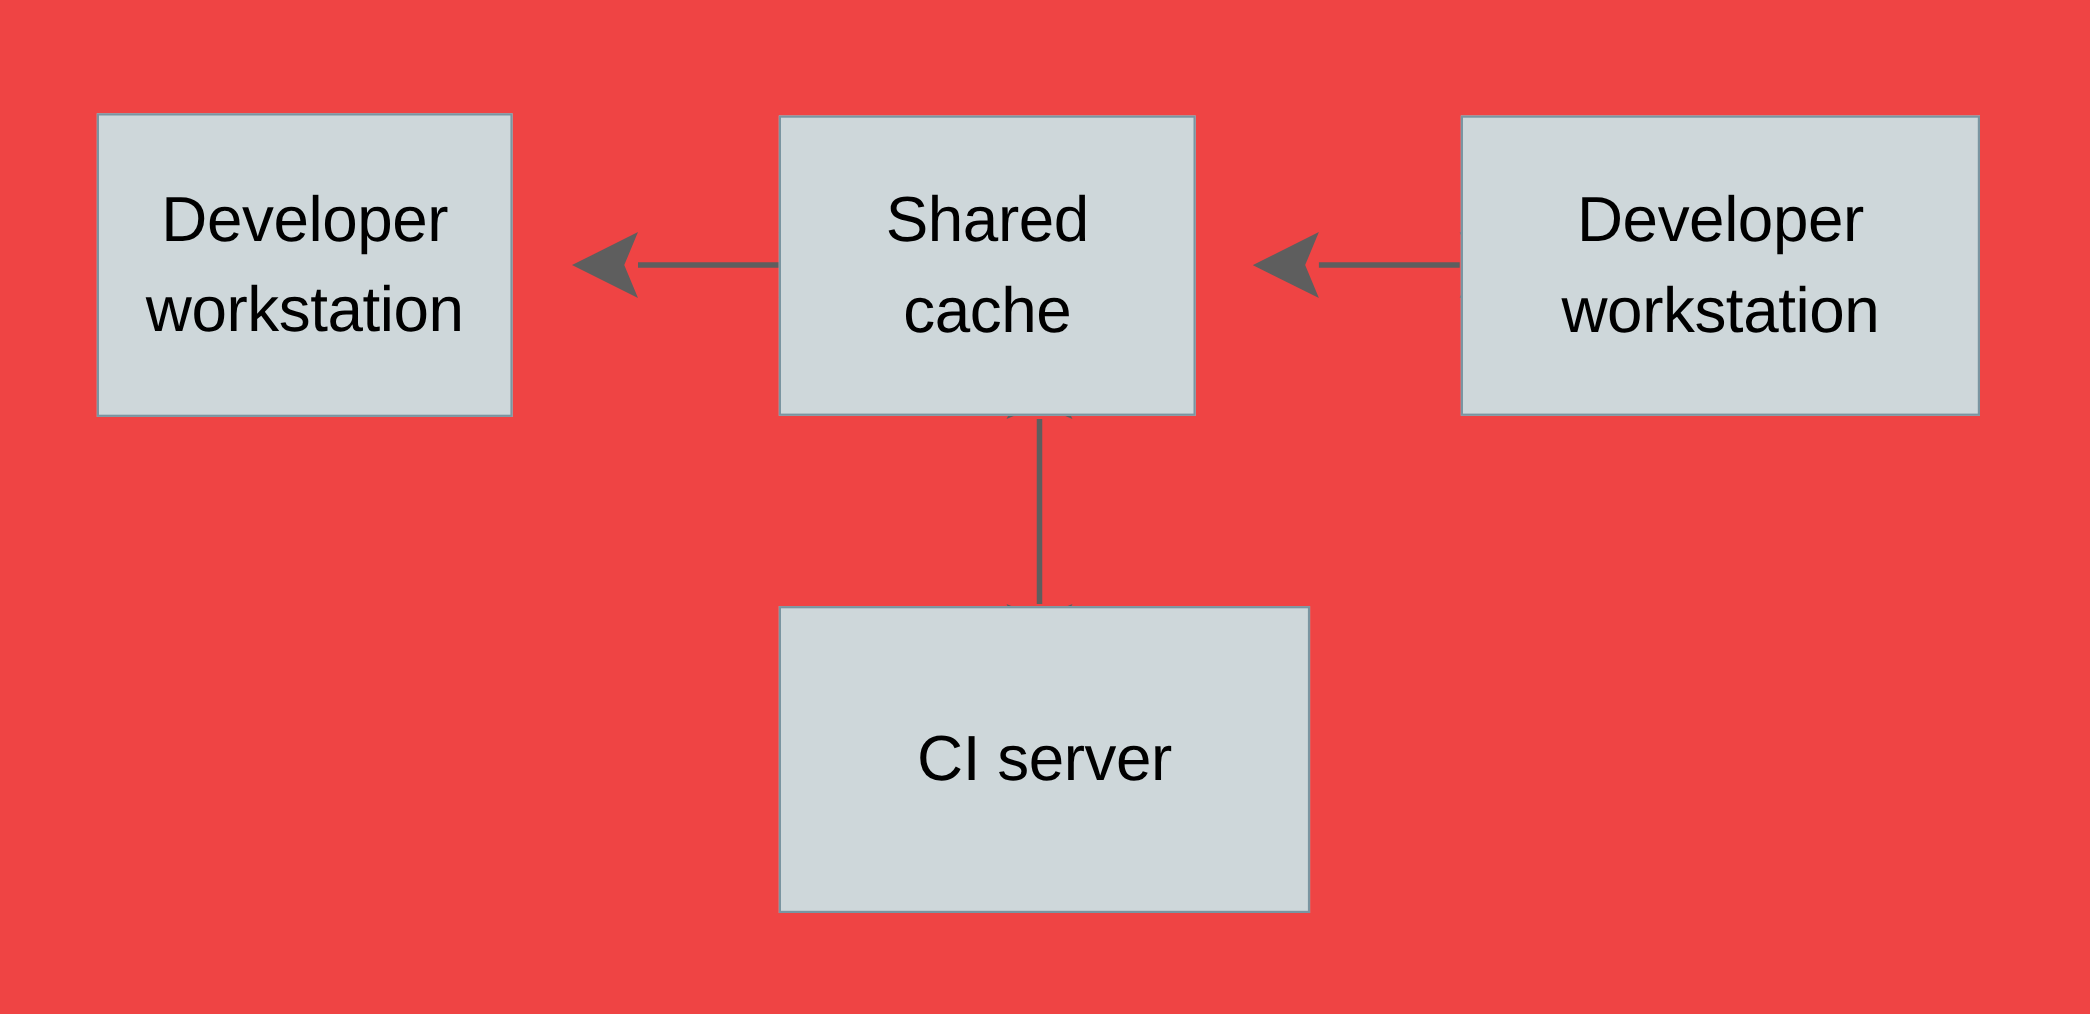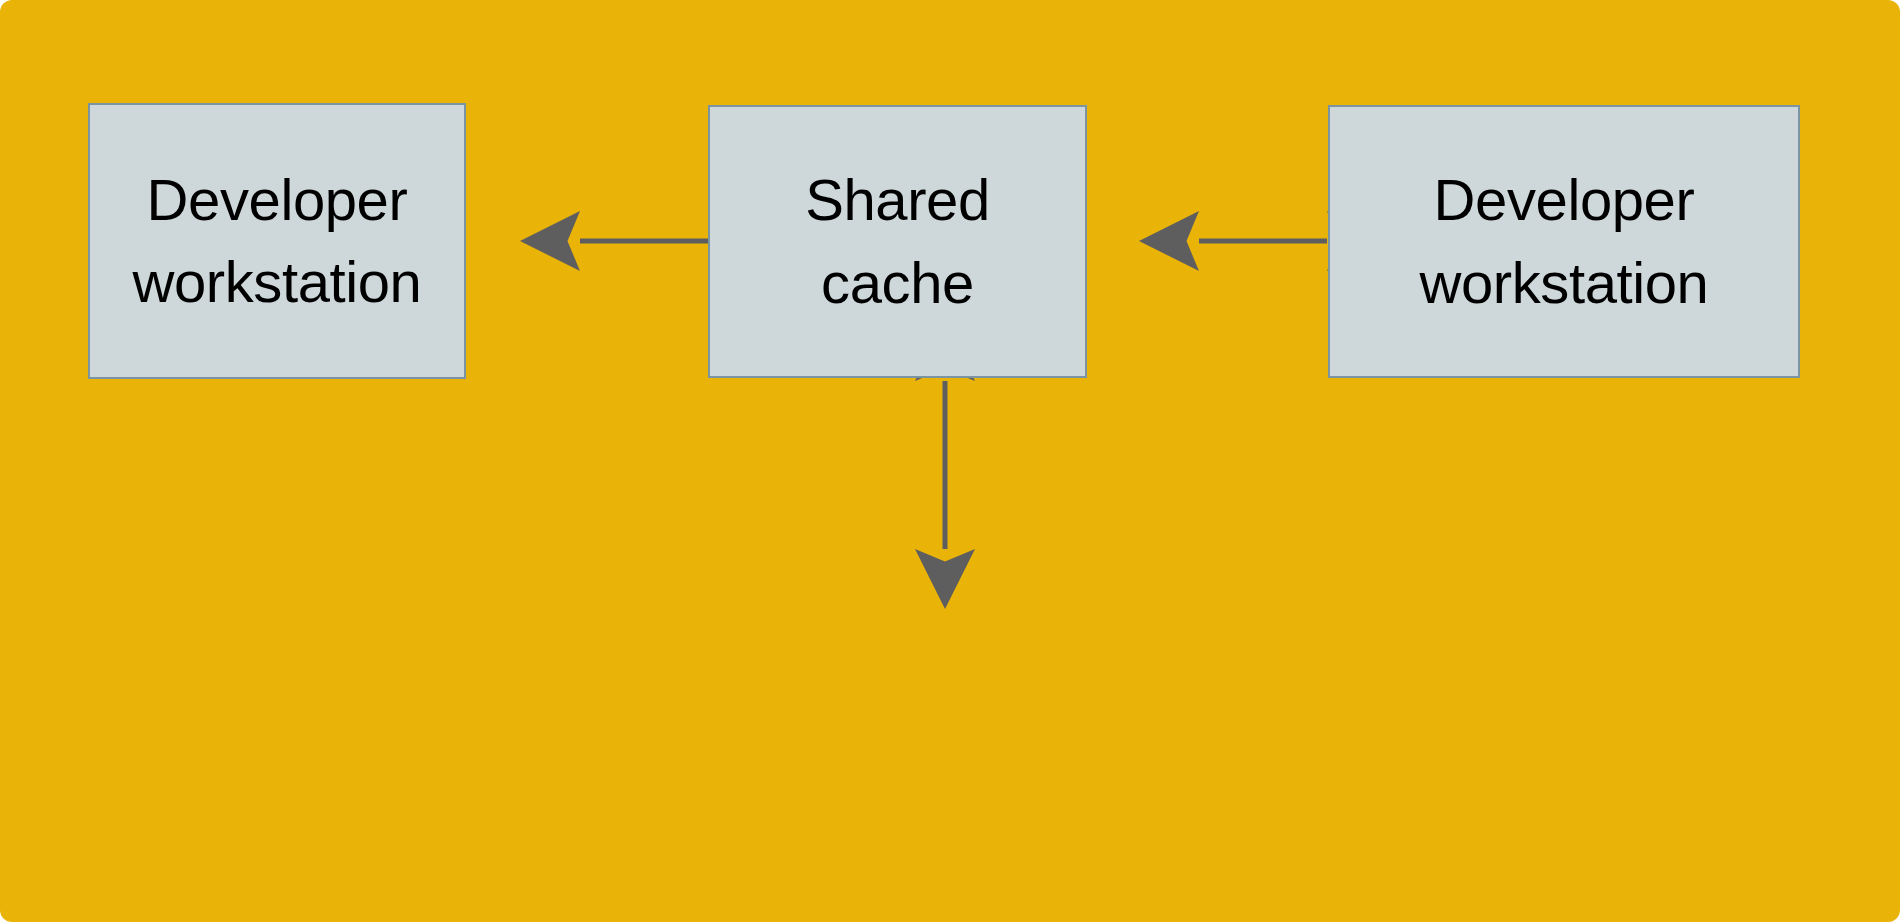--- a/index.html
+++ b/index.html
@@ -10,22 +10,21 @@
   body {
     width: 1900px;
     height: 922px;
     font-family: "Liberation Sans", sans-serif;
     overflow: hidden;
   }
   #diagram-canvas {
     position: relative;
     width: 1900px;
     height: 922px;
-    background: #eab308;
-    border-radius: 12px;
+    background: #ef4444;
   }
   .connector-layer {
     position: absolute;
     left: 0;
     top: 0;
     width: 1900px;
     height: 922px;
     pointer-events: none;
   }
   .node {
@@ -109,14 +108,17 @@
   <div class="node" id="node-shared-cache">
     <span class="node-label">Shared
 cache</span>
   </div>
 
   <div class="node" id="node-dev-right">
     <span class="node-label">Developer
 workstation</span>
   </div>
 
+  <div class="node" id="node-ci-server">
+    <span class="node-label">CI server</span>
+  </div>
 
 </div>
 
 </body></html>

